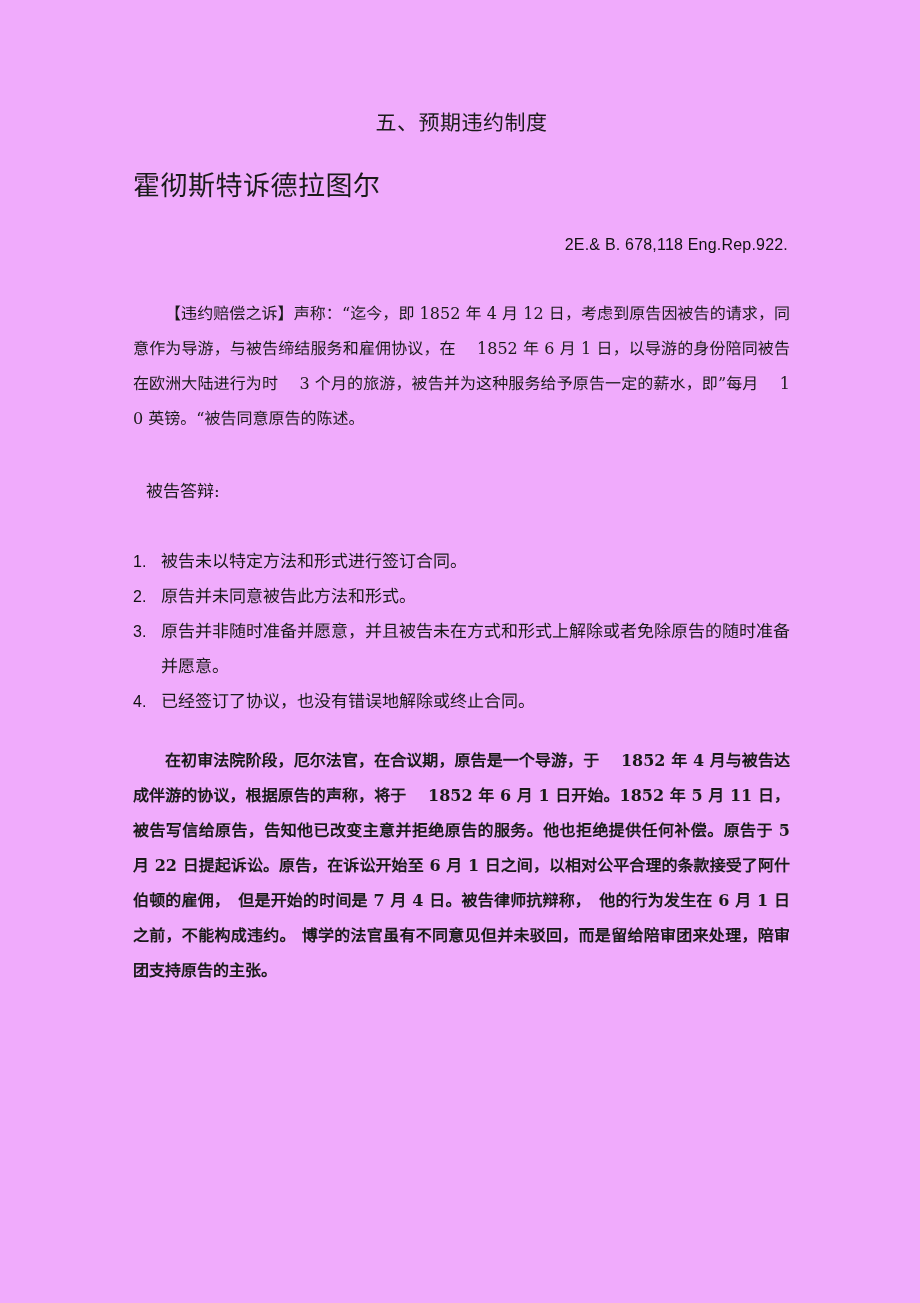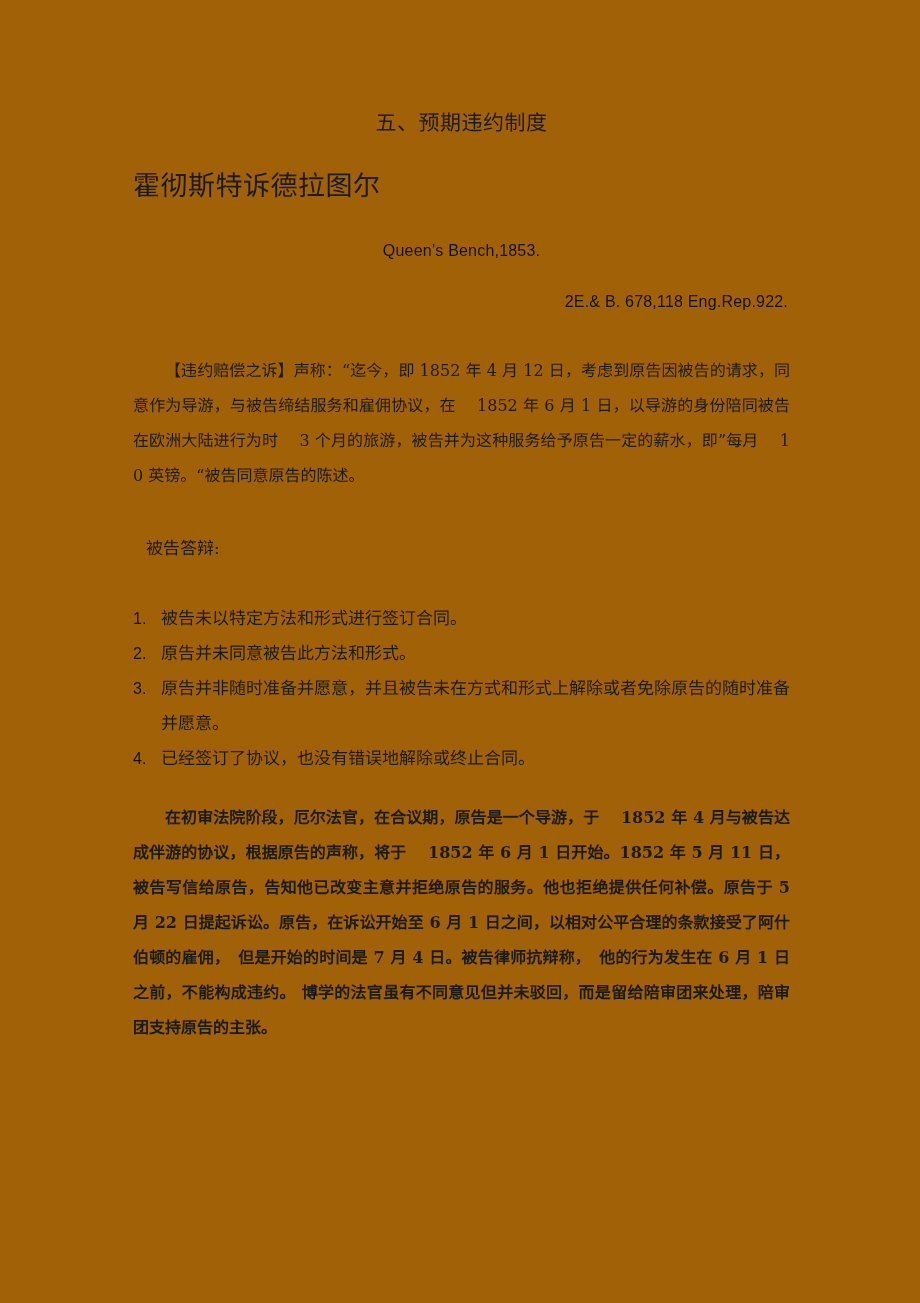--- a/index.html
+++ b/index.html
@@ -7,21 +7,21 @@
     margin: 0;
     padding: 0;
     background: #ffffff;
   }
 
   .page {
     position: relative;
     width: 920px;
     height: 1303px;
     margin: 0 auto;
-    background: #a16207;
+    background: #f0abfc;
     box-sizing: border-box;
     overflow: hidden;
   }
 
   .content {
     position: absolute;
     left: 133px;
     top: 0;
     width: 657px;
   }
@@ -134,21 +134,20 @@
 </head>
 <body>
 
 <div class="page">
   <div class="content">
 
     <h1 class="section-title">五、预期违约制度</h1>
 
     <h2 class="case-title">霍彻斯特诉德拉图尔</h2>
 
-    <p class="court-line">Queen’s Bench,1853.</p>
 
     <p class="citation-line">2E.&amp; B. 678,118 Eng.Rep.922.</p>
 
     <p class="body-para para-gap-1">【违约赔偿之诉】声称：“迄今，即 1852 年 4 月 12 日，考虑到原告因被告的请求，同意作为导游，与被告缔结服务和雇佣协议，在　 1852 年 6 月 1 日，以导游的身份陪同被告在欧洲大陆进行为时　 3 个月的旅游，被告并为这种服务给予原告一定的薪水，即”每月　 10 英镑。“被告同意原告的陈述。</p>
 
 
     <p class="plain-label">被告答辩:</p>
 
     <ol class="answer-list">
       <li class="answer-item">

